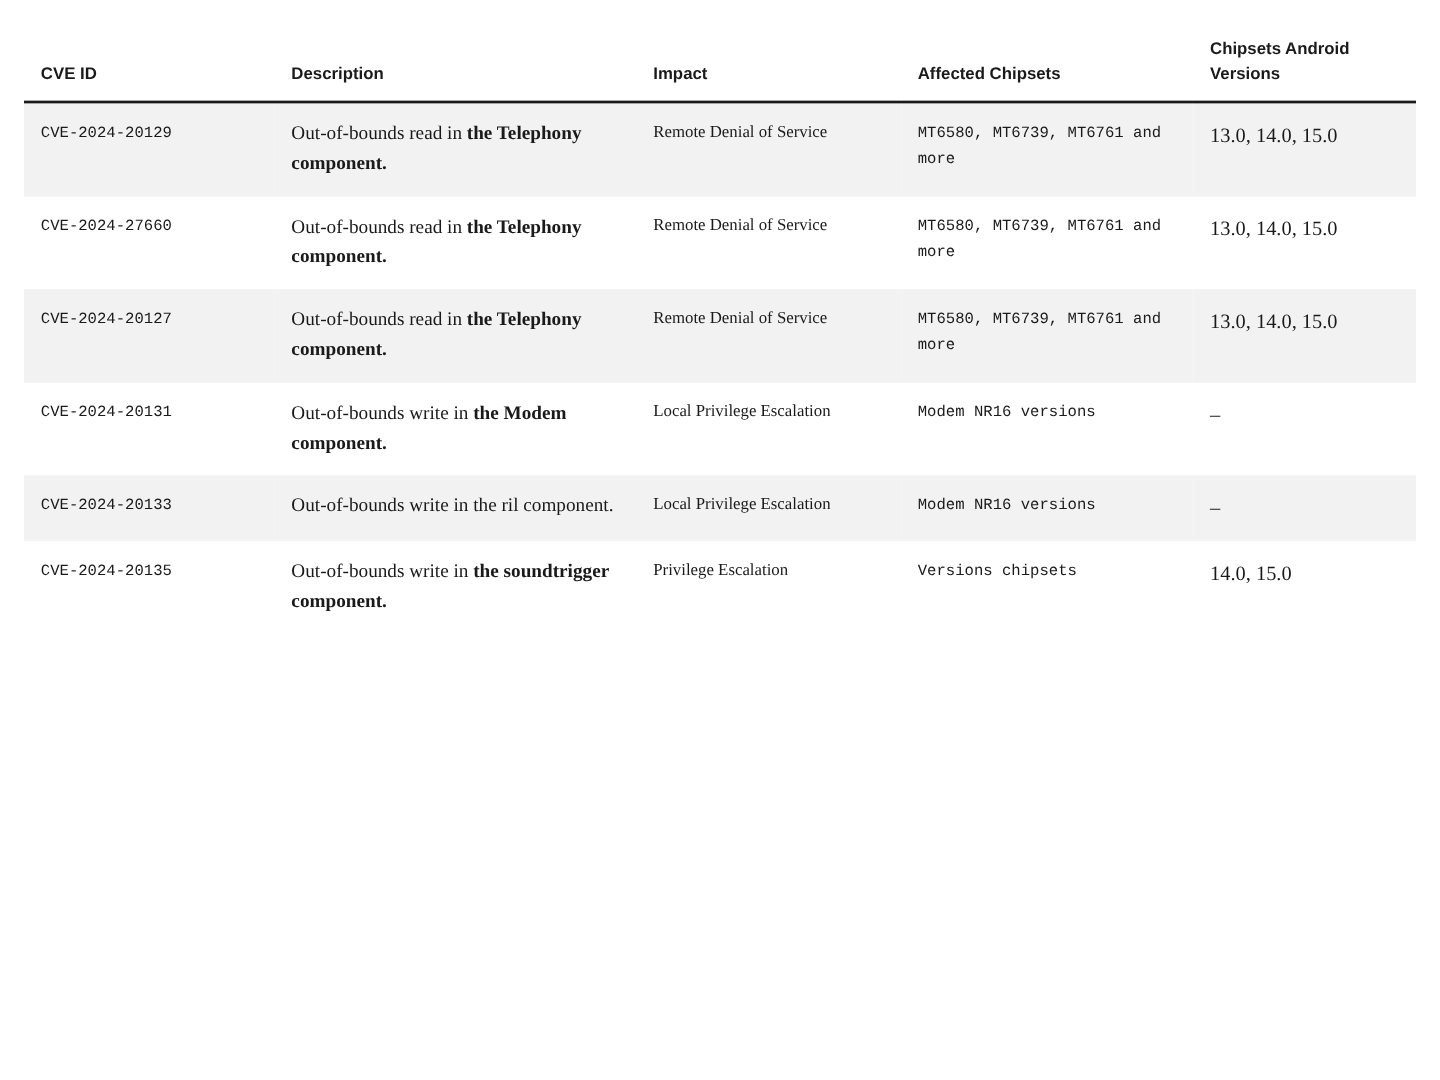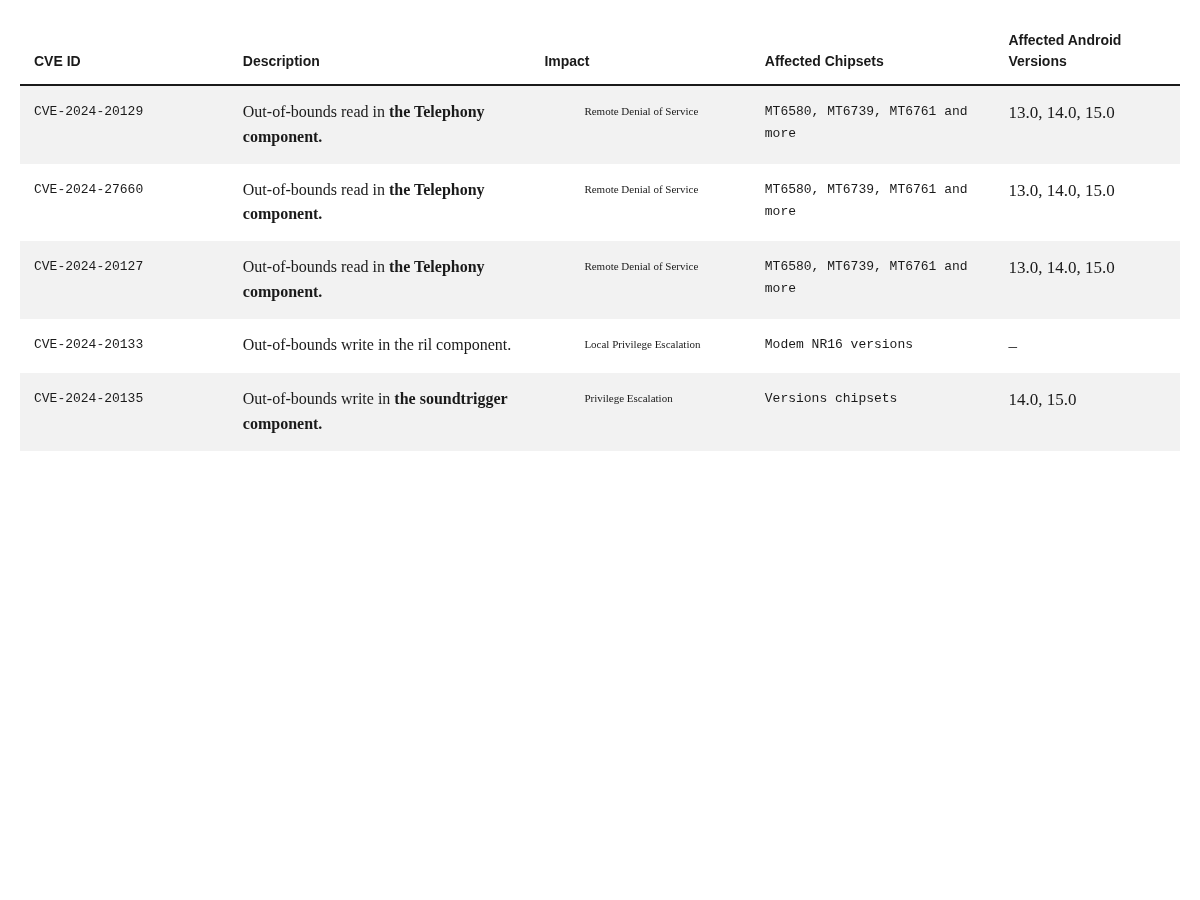--- a/index.html
+++ b/index.html
@@ -72,22 +72,21 @@
       font-family: 'Georgia', serif;
       font-size: 16px;
     }
 
     .desc-text .bold {
       font-weight: bold;
     }
 
     .impact-text {
       font-family: 'Georgia', serif;
-      font-size: 11px;
-      margin-left: 40px;
+      font-size: 14px;
     }
 
     .chipsets-text {
       font-family: 'Courier New', monospace;
       font-size: 13px;
     }
 
     .versions-text {
       font-family: 'Georgia', serif;
       font-size: 17px;
@@ -104,21 +103,21 @@
       <col class="col-impact">
       <col class="col-chipsets">
       <col class="col-android">
     </colgroup>
     <thead>
       <tr>
         <th>CVE ID</th>
         <th>Description</th>
         <th>Impact</th>
         <th>Affected Chipsets</th>
-        <th>Affected Android Versions</th>
+        <th>Chipsets Android Versions</th>
       </tr>
     </thead>
     <tbody id="table-body">
     <tr>
           <td><span class="cve-id">CVE-2024-20129</span></td>
           <td><span class="desc-text">Out-of-bounds read in <span class="bold">the Telephony component.</span></span></td>
           <td><span class="impact-text">Remote Denial of Service</span></td>
           <td><span class="chipsets-text">MT6580, MT6739, MT6761 and more</span></td>
           <td><span class="versions-text">13.0, 14.0, 15.0</span></td>
         </tr>
@@ -130,20 +129,27 @@
           <td><span class="versions-text">13.0, 14.0, 15.0</span></td>
         </tr>
         <tr>
           <td><span class="cve-id">CVE-2024-20127</span></td>
           <td><span class="desc-text">Out-of-bounds read in <span class="bold">the Telephony component.</span></span></td>
           <td><span class="impact-text">Remote Denial of Service</span></td>
           <td><span class="chipsets-text">MT6580, MT6739, MT6761 and more</span></td>
           <td><span class="versions-text">13.0, 14.0, 15.0</span></td>
         </tr>
         <tr>
+          <td><span class="cve-id">CVE-2024-20131</span></td>
+          <td><span class="desc-text">Out-of-bounds write in <span class="bold">the Modem component.</span></span></td>
+          <td><span class="impact-text">Local Privilege Escalation</span></td>
+          <td><span class="chipsets-text">Modem NR16 versions</span></td>
+          <td><span class="versions-text">–</span></td>
+        </tr>
+        <tr>
           <td><span class="cve-id">CVE-2024-20133</span></td>
           <td><span class="desc-text">Out-of-bounds write in the ril component.</span></td>
           <td><span class="impact-text">Local Privilege Escalation</span></td>
           <td><span class="chipsets-text">Modem NR16 versions</span></td>
           <td><span class="versions-text">–</span></td>
         </tr>
         <tr>
           <td><span class="cve-id">CVE-2024-20135</span></td>
           <td><span class="desc-text">Out-of-bounds write in <span class="bold">the soundtrigger component.</span></span></td>
           <td><span class="impact-text">Privilege Escalation</span></td>

